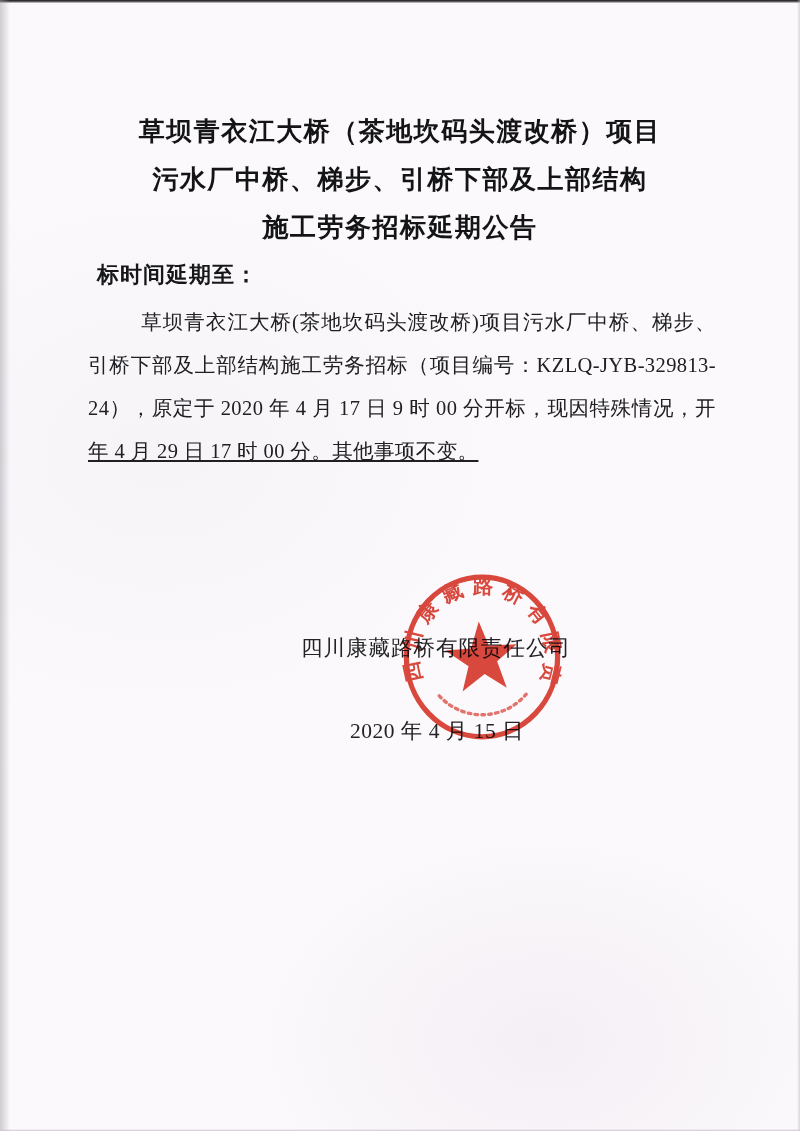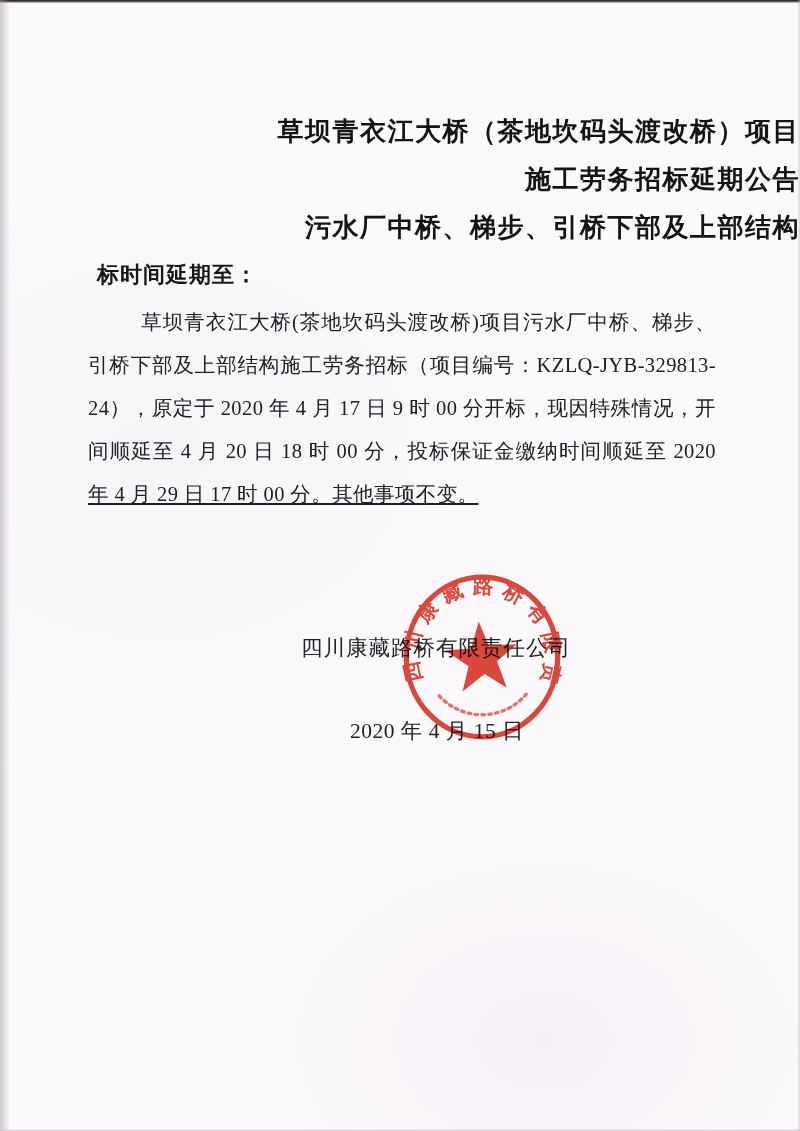--- a/index.html
+++ b/index.html
@@ -19,21 +19,21 @@
     background:linear-gradient(#161616,#7a7478 70%,rgba(120,115,120,0));}
   .edge-left{position:absolute;top:0;bottom:0;left:0;width:10px;
     background:linear-gradient(90deg,rgba(164,158,168,.5),rgba(164,158,168,0));}
   .edge-bottom{position:absolute;left:0;right:0;bottom:0;height:2px;
     background:linear-gradient(rgba(150,140,150,0),#cfc6cf);}
   .edge-right{position:absolute;top:0;bottom:0;right:0;width:3px;
     background:linear-gradient(270deg,rgba(190,184,192,.55),rgba(190,184,192,0));}
 
   .title-block{
     position:absolute;top:108px;left:0;right:0;
-    text-align:right;
+    text-align:center;
   }
   .title-line{
     font-size:26px;font-weight:700;line-height:48px;
     letter-spacing:1.5px;color:#141416;
   }
   .salutation{
     position:absolute;top:260px;left:97px;
     font-size:22px;font-weight:700;letter-spacing:1px;color:#17171a;
   }
   .body-block{
@@ -67,31 +67,30 @@
 <body>
 
 <div class="page">
   <div class="edge-top"></div>
   <div class="edge-left"></div>
   <div class="edge-right"></div>
   <div class="edge-bottom"></div>
 
   <div class="title-block">
       <div class="title-line">草坝青衣江大桥（茶地坎码头渡改桥）项目</div>
+      <div class="title-line">污水厂中桥、梯步、引桥下部及上部结构</div>
       <div class="title-line">施工劳务招标延期公告</div>
-      <div class="title-line">污水厂中桥、梯步、引桥下部及上部结构</div>
     </div>
 
   <div class="salutation">标时间延期至：</div>
 
   <div class="body-block">
       <div class="body-line">草坝青衣江大桥(茶地坎码头渡改桥)项目污水厂中桥、梯步、</div>
       <div class="body-line">引桥下部及上部结构施工劳务招标（项目编号：KZLQ-JYB-329813-</div>
       <div class="body-line">24），原定于 2020 年 4 月 17 日 9 时 00 分开标，现因特殊情况，开</div>
-      <div class="body-line">间顺延至 4 月 20 日 18 时 00 分，投标保证金缴纳时间顺延至 2020</div>
       <div class="body-line">年 4 月 29 日 17 时 00 分。其他事项不变。</div>
     </div>
 
   <div class="company-line">四川康藏路桥有限责任公司</div>
 
   <div class="date-line">2020 年 4 月 15 日</div>
 
   <svg class="seal" viewBox="0 0 200 200" xmlns="http://www.w3.org/2000/svg">
     <ellipse cx="100" cy="100" rx="72" ry="76" fill="none" stroke-width="5" stroke="#d93529"></ellipse>
     <polygon points="96.9,66.1 106.4,89.0 133.1,87.9 114.4,104.0 123.6,129.2 102.5,116.3 81.5,132.9 87.2,108.8 64.9,93.9 89.6,91.9" fill="#d93529"></polygon>

